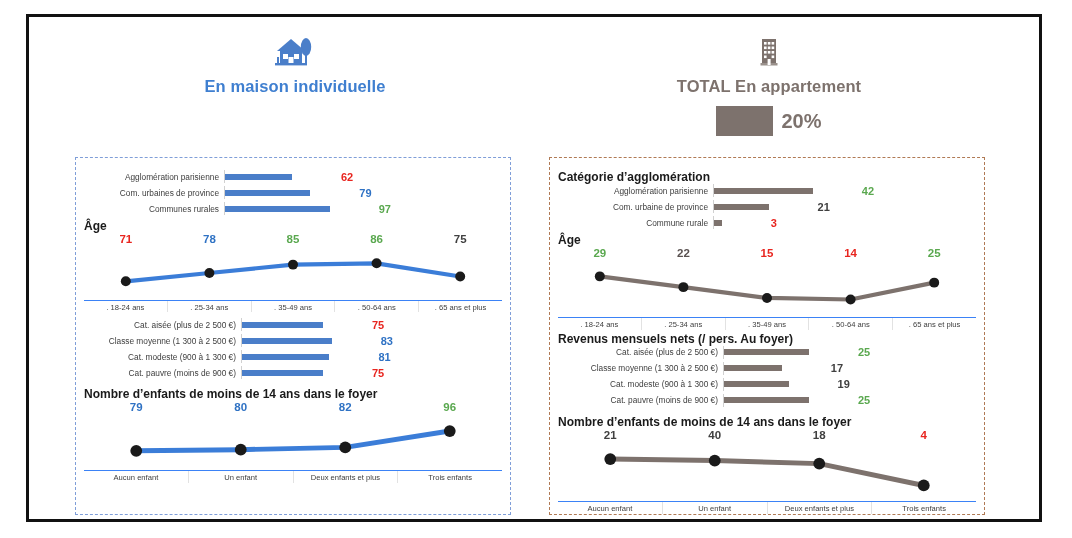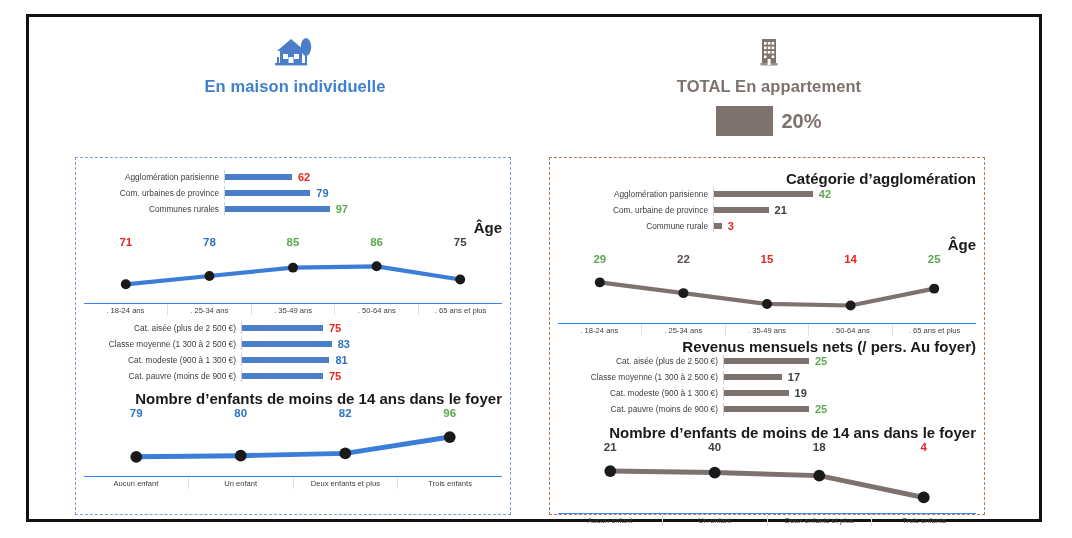--- a/index.html
+++ b/index.html
@@ -23,28 +23,28 @@
   .totalpct.blue{color:#4a7ec9;}
   .totalpct.grey{color:#7d726d;}
   .clip-icon{position:absolute;right:44px;bottom:-6px;width:22px;height:24px;background:#f3f3f3;border:1px solid #dadada;display:flex;align-items:center;justify-content:center;}
 
   
   .panel{position:absolute;top:140px;width:436px;height:358px;box-sizing:border-box;}
   .panel.left{left:46px;border:1.4px dashed #7f9ed8;}
   .panel.right{left:520px;border:1.4px dashed #b07a55;}
   .panel.left::before,.panel.right::before{content:"";position:absolute;inset:0;pointer-events:none;}
 
-  .sec-title{text-align:right;font-weight:bold;font-size:15px;color:#1a1a1a;}
+  .sec-title{text-align:left;font-weight:bold;font-size:12px;color:#1a1a1a;}
 
   
   .hbar-chart{padding:0 10px;}
   .hbar-row{display:flex;align-items:center;height:13px;margin-bottom:3px;}
   .hbar-label{font-size:8.3px;color:#3d3d3d;text-align:right;padding-right:5px;white-space:nowrap;}
   .hbar-axis{width:1px;background:#d0d0d0;align-self:stretch;}
-  .hbar-track{display:flex;align-items:center;}
+  .hbar-track{display:flex;align-items:center;gap:43px;}
   .hbar-fill{height:6px;}
   .hbar-val{font-size:11px;font-weight:bold;margin-left:6px;white-space:nowrap;}
 
   
   .line-chart{position:relative;}
   .line-vals{display:flex;}
   .line-vals span{flex:1;text-align:center;font-size:11.5px;font-weight:bold;}
   .line-svg{display:block;width:100%;}
   .line-cats{display:flex;border-top:1px solid #3b82f6;}
   .line-cats span{flex:1;text-align:center;font-size:7.6px;color:#3d3d3d;padding-top:3px;line-height:1.15;border-left:1px solid #e2e2e2;}

